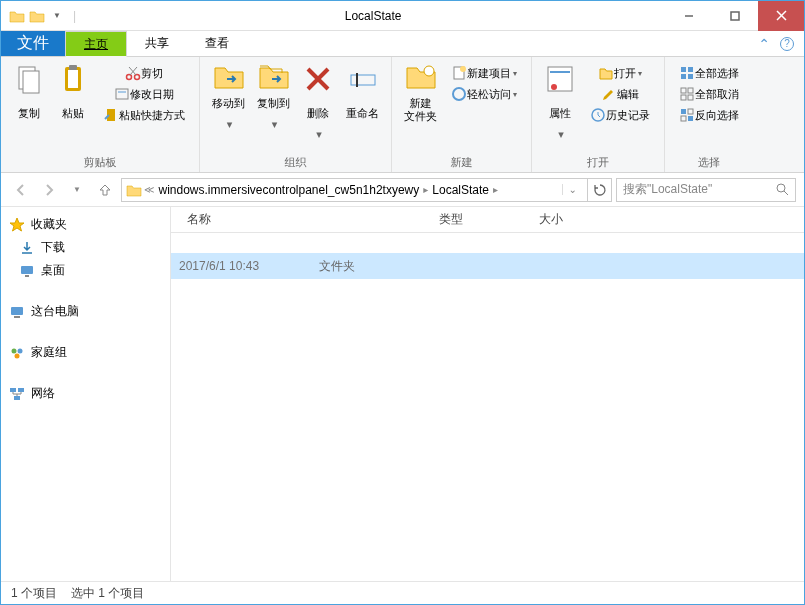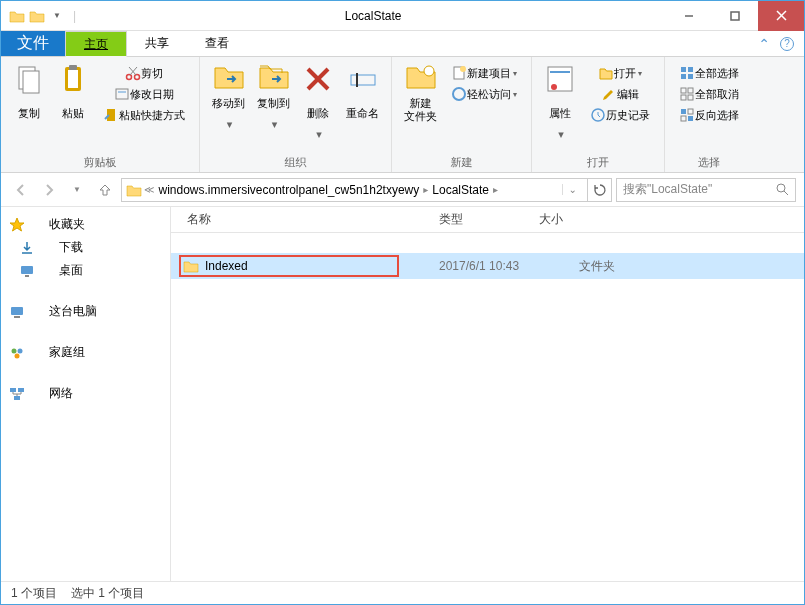--- a/index.html
+++ b/index.html
@@ -40,21 +40,21 @@
     .breadcrumb { flex: 1; height: 24px; border: 1px solid #ccc; display: flex; align-items: center; padding: 0 4px; gap: 2px; background: #fff; }
     .crumb { display: flex; align-items: center; gap: 2px; font-size: 12px; padding: 0 2px; cursor: pointer; }
     .crumb-sep { color: #888; font-size: 10px; }
     .search-box { width: 180px; height: 24px; border: 1px solid #ccc; display: flex; align-items: center; padding: 0 6px; color: #888; font-size: 12px; justify-content: space-between; }
     .refresh-btn { width: 24px; height: 24px; border: 1px solid #ccc; border-left: none; display: flex; align-items: center; justify-content: center; cursor: pointer; margin-left: -4px; }
     
     
     .main { display: flex; height: 374px; }
     .sidebar { width: 170px; border-right: 1px solid #e5e5e5; padding: 6px 0; overflow: auto; }
     .side-group { margin-bottom: 18px; }
-    .side-item { display: flex; align-items: center; gap: 24px; padding: 3px 8px 3px 18px; font-size: 12px; cursor: pointer; }
+    .side-item { display: flex; align-items: center; gap: 6px; padding: 3px 8px 3px 18px; font-size: 12px; cursor: pointer; }
     .side-item.top { padding-left: 8px; }
     .side-item .ic { width: 16px; height: 16px; }
     
     .content { flex: 1; display: flex; flex-direction: column; gap: 20px; }
     .col-headers { height: 26px; display: flex; align-items: center; border-bottom: 1px solid #e5e5e5; font-size: 12px; color: #444; }
     .col-headers > div { padding: 0 8px; }
     .col-name { width: 260px; }
     .col-date { width: 140px; }
     .col-type { width: 100px; }
     .col-size { width: 80px; }
@@ -412,28 +412,20 @@
     </div>
   </div>
   <div class="content">
     <div class="col-headers">
       <div class="col-name" style="padding-left:16px">名称</div>
       <div class="col-type">类型</div>
       <div class="col-size">大小</div>
     </div>
     <div class="file-list">
       <div class="file-row selected">
-        <div class="cell name-cell">
-          <span class="highlight-box">
-            <svg class="folder-sm" viewBox="0 0 16 14">
-                <path d="M1 3 h5 l1.5 2 H15 v8 H1 Z" fill="#ffd978" stroke="#d9a400" stroke-width="0.5"></path>
-              </svg>
-            <span>Indexed</span>
-          </span>
-        </div>
         <div class="cell date-cell">2017/6/1 10:43</div>
         <div class="cell type-cell">文件夹</div>
       </div>
     </div>
   </div>
 </div>
 
 <div class="statusbar">
   <span>1 个项目</span>
   <span>选中 1 个项目</span>

